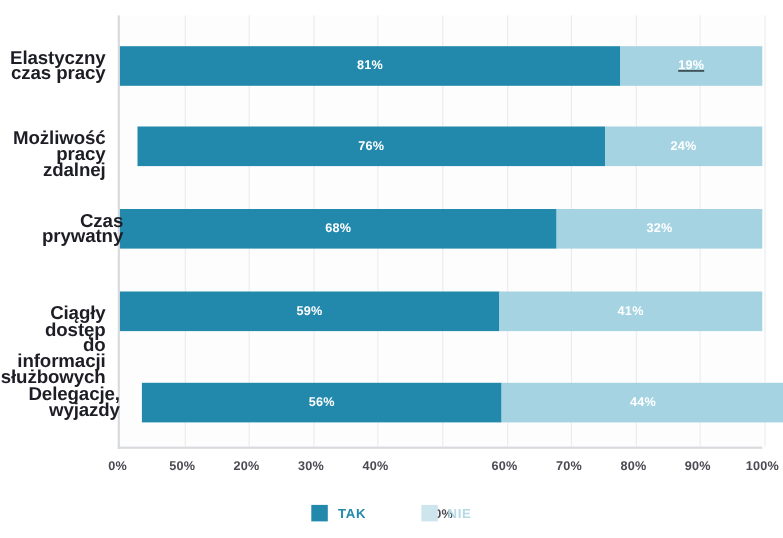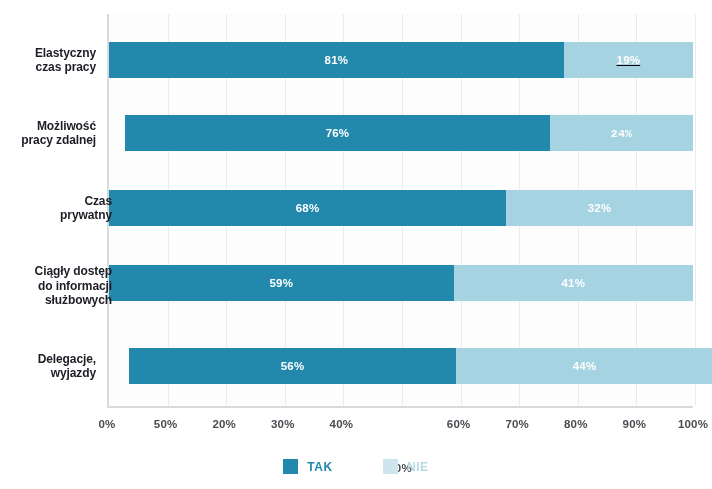--- a/index.html
+++ b/index.html
@@ -71,21 +71,21 @@
     letter-spacing: 0.2px;
     white-space: nowrap;
   }
 
   
   .cat-label {
     position: absolute;
     left: 0;
     width: 96px;
     text-align: right;
-    font-size: 12px;
+    font-size: 17px;
     font-weight: bold;
     color: #1d1d25;
     line-height: 14.5px;
     letter-spacing: -0.1px;
   }
 
   
   .xtick {
     position: absolute;
     top: 418px;
@@ -152,21 +152,21 @@
             <span class="seg-label">81%</span>
           </div>
           <div class="seg seg-no" style="width: 135px; text-decoration: underline;">
             <span class="seg-label">19%</span>
           </div>
         </div>
         <div class="bar-row" style="top: 101px;">
           <div class="seg seg-yes" style="width: 445.36px; margin-left: 16px;">
             <span class="seg-label">76%</span>
           </div>
-          <div class="seg seg-no" style="width: 150px; font-family: Liberation Mono, monospace;">
+          <div class="seg seg-no" style="width: 150px;">
             <span class="seg-label">24%</span>
           </div>
         </div>
         <div class="bar-row" style="top: 176px;">
           <div class="seg seg-yes" style="width: 398.48px;">
             <span class="seg-label">68%</span>
           </div>
           <div class="seg seg-no" style="width: 187.52px;">
             <span class="seg-label">32%</span>
           </div>
@@ -196,26 +196,26 @@
         <div>czas pracy</div>
       </div>
       <div class="cat-label" style="top: 118.5px;">
         <div>Możliwość</div>
         <div>pracy zdalnej</div>
       </div>
       <div class="cat-label" style="top: 193.5px; padding-left: 16px;">
         <div>Czas</div>
         <div>prywatny</div>
       </div>
-      <div class="cat-label" style="top: 264px; margin-left: 16px;">
+      <div class="cat-label" style="top: 278px;">
         <div>Ciągły dostęp</div>
         <div>do informacji</div>
         <div>służbowych</div>
       </div>
-      <div class="cat-label" style="top: 351.5px;">
+      <div class="cat-label" style="top: 351.5px; padding-left: 13px;">
         <div>Delegacje,</div>
         <div>wyjazdy</div>
       </div>
     </div>
   <div id="xticks">
       <div class="xtick" style="left: 107px;">0%</div>
       <div class="xtick" style="left: 165.6px;">50%</div>
       <div class="xtick" style="left: 224.2px;">20%</div>
       <div class="xtick" style="left: 282.8px;">30%</div>
       <div class="xtick" style="left: 341.4px;">40%</div>

